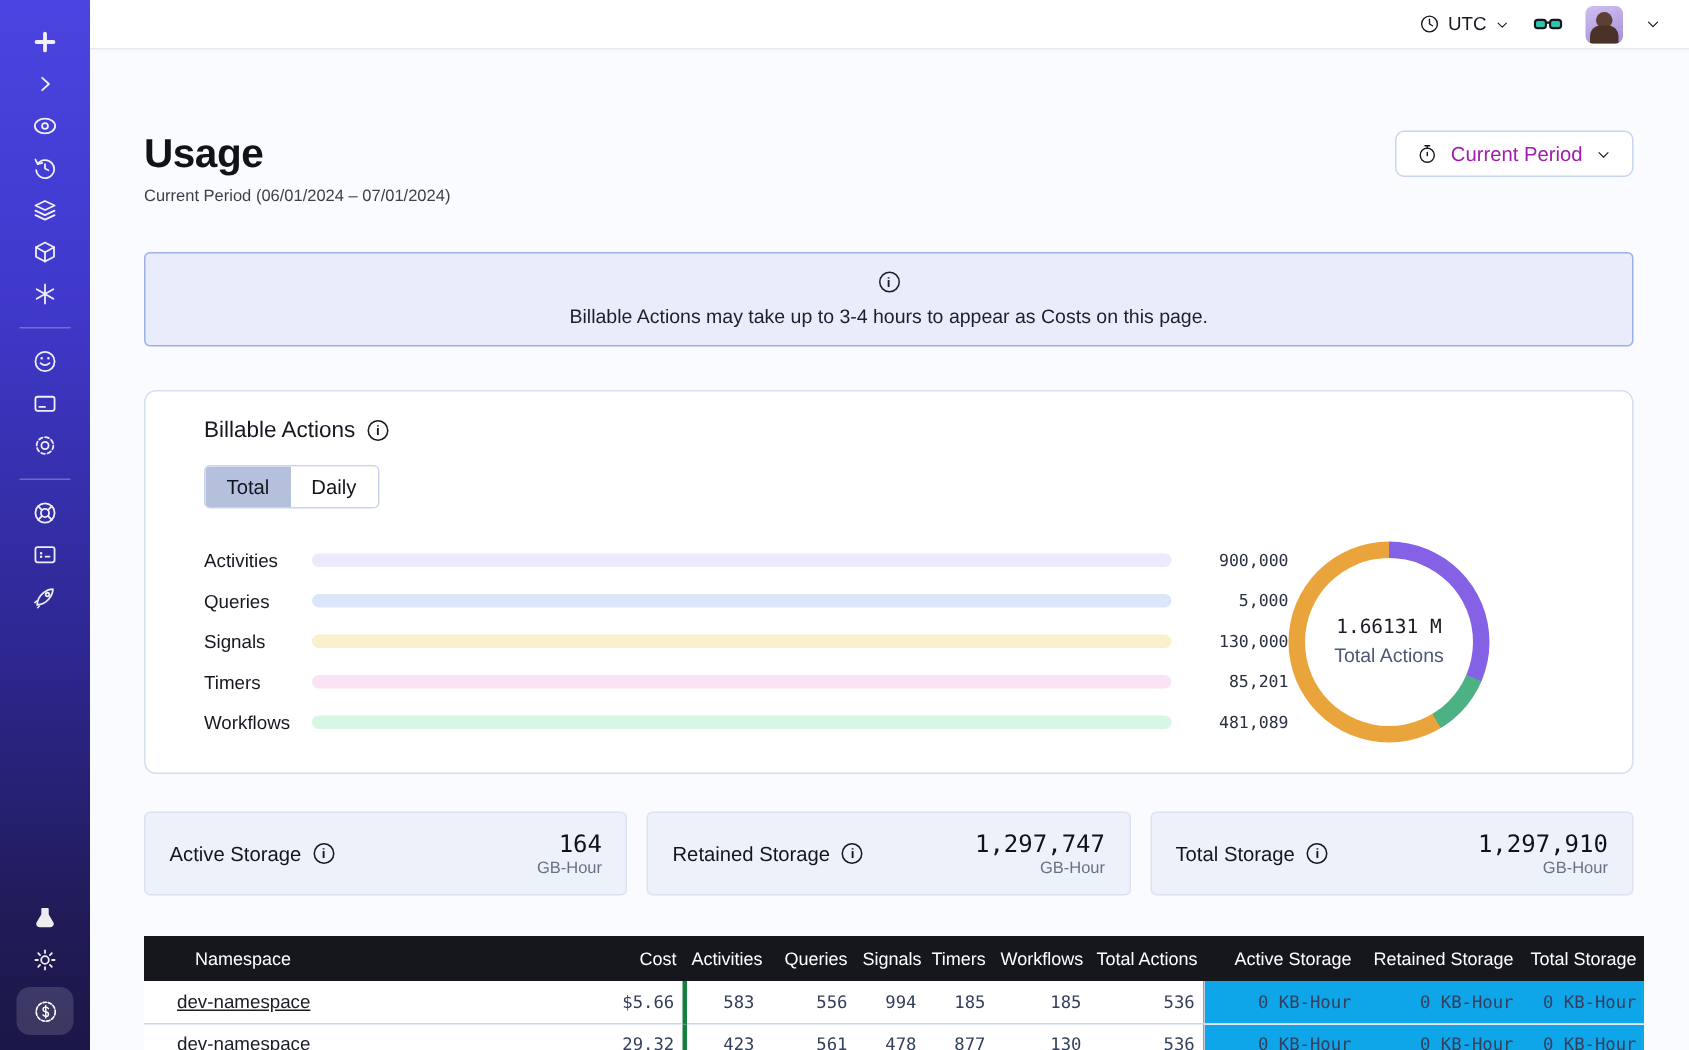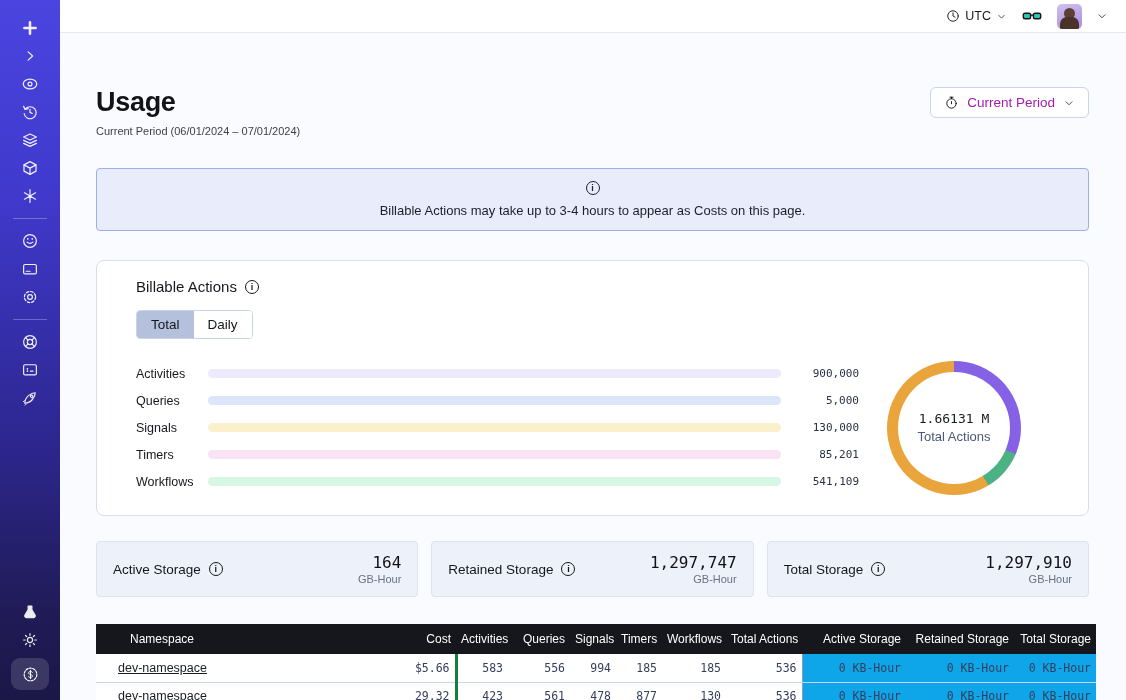--- a/index.html
+++ b/index.html
@@ -58,21 +58,21 @@
   .tab.active { background:#b5c0dd; }
 
   .chart-area { display:flex; margin-top:21px; align-items:center; }
   .bars { flex:1 1 auto; }
   .bar-row { display:flex; align-items:center; height:27px; }
   .bar-label { width:72px; font-size:12.5px; color:#17181f; flex:0 0 auto; }
   .bar-track { flex:1 1 auto; height:9px; border-radius:5px; overflow:hidden; margin-right:16px; }
   .bar-fill { height:100%; border-radius:5px; }
   .bar-value { width:62px; text-align:right; font-size:11px; color:#2b3142; flex:0 0 auto; }
 
-  .donut-wrap { width:190px; flex:0 0 auto; display:flex; justify-content:center; }
+  .donut-wrap { width:190px; flex:0 0 auto; display:flex; }
   .donut { width:134px; height:134px; border-radius:50%; position:relative; }
   .donut-hole { position:absolute; inset:11px; background:#fff; border-radius:50%;
     display:flex; flex-direction:column; align-items:center; justify-content:center; gap:3px; }
   .donut-total { font-size:13px; color:#191b24; }
   .donut-label { font-size:13px; color:#4c5878; }
 
   
   .storage-row { display:flex; gap:13px; margin-top:25px; }
   .storage-card { flex:1 1 0; background:#edf1fa; border:1px solid #dce2f2; border-radius:4px;
     padding:8px 16px; height:56px; display:flex; align-items:center; justify-content:space-between; }
@@ -280,21 +280,21 @@
           <span class="bar-value mono">130,000</span>
         </div>
         <div class="bar-row">
           <span class="bar-label">Timers</span>
           <span class="bar-track" style="background:#fae3f4"><span class="bar-fill" style="width:11.2%;background:#cf4b90"></span></span>
           <span class="bar-value mono">85,201</span>
         </div>
         <div class="bar-row">
           <span class="bar-label">Workflows</span>
           <span class="bar-track" style="background:#d8f6e4"><span class="bar-fill" style="width:32%;background:#48ab7d"></span></span>
-          <span class="bar-value mono">541,109</span>
+          <span class="bar-value mono">481,089</span>
         </div>
 
       </div>
       <div class="donut-wrap">
         <div class="donut" style="background:conic-gradient(#8561e6 0deg 113deg, #4db283 113deg 149deg, #eaa43c 149deg 360deg)">
           <div class="donut-hole">
             <span class="donut-total mono">1.66131 M</span>
             <span class="donut-label">Total Actions</span>
           </div>
         </div>

